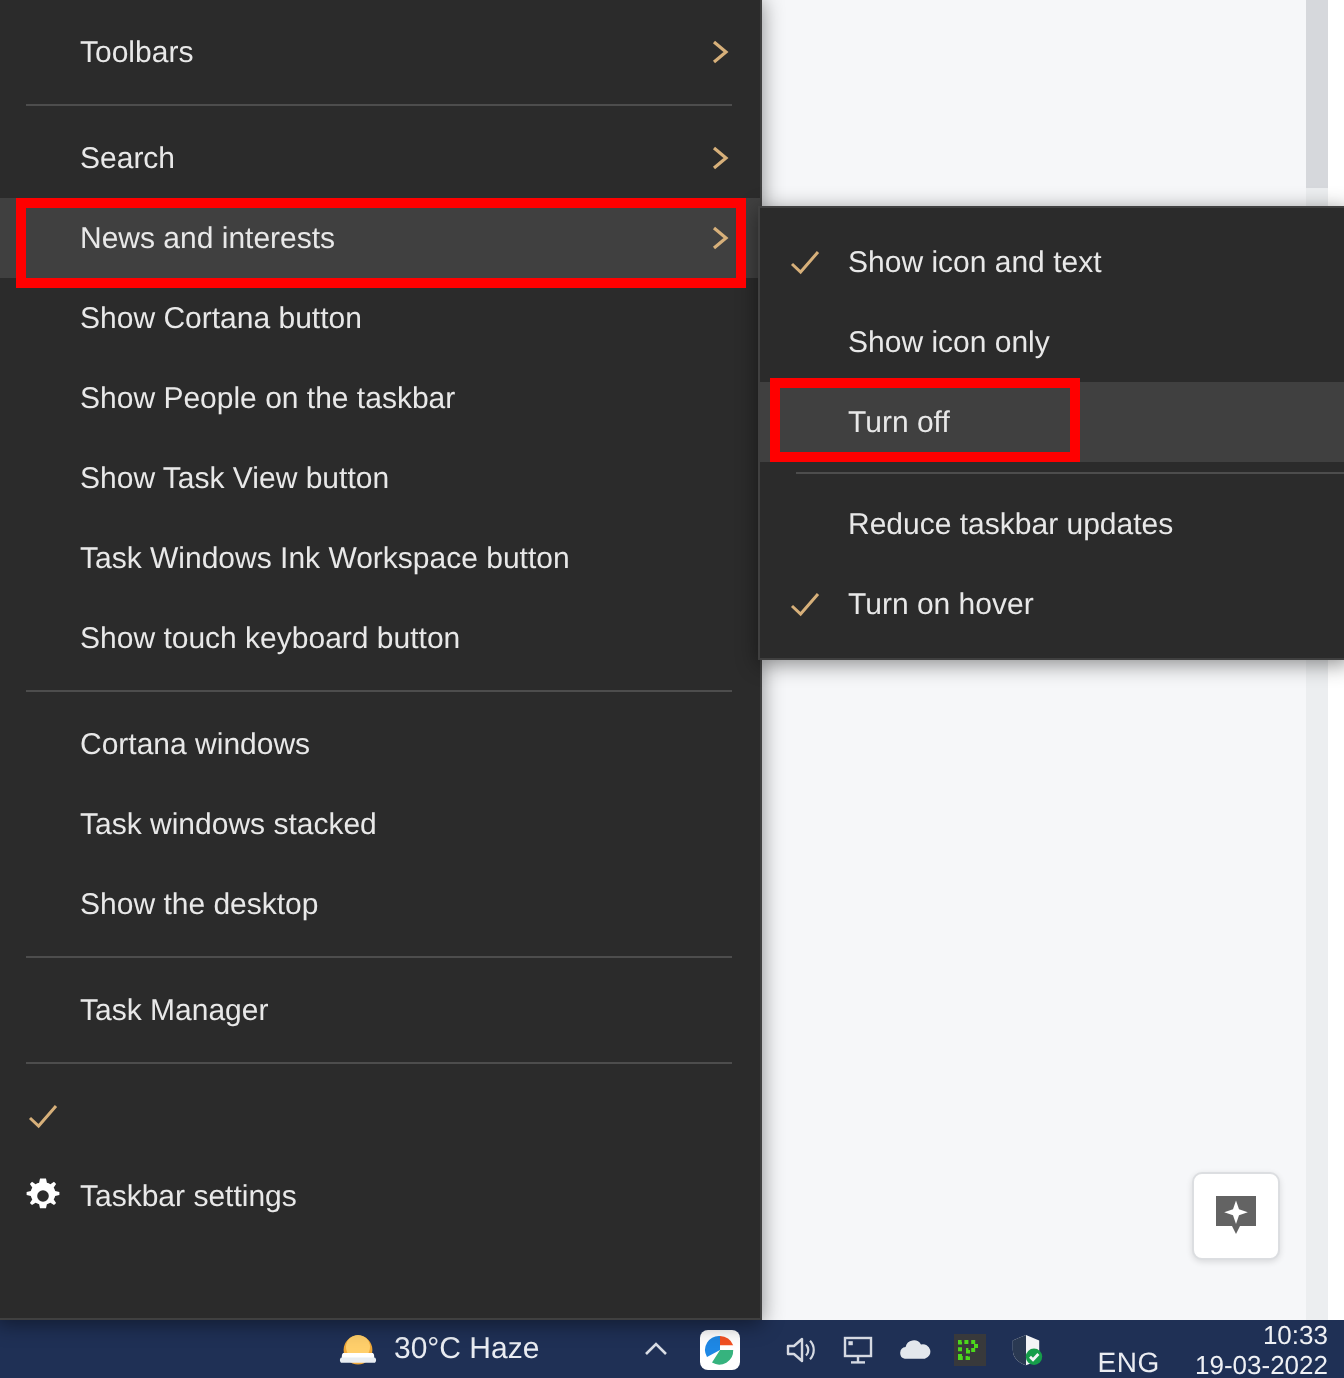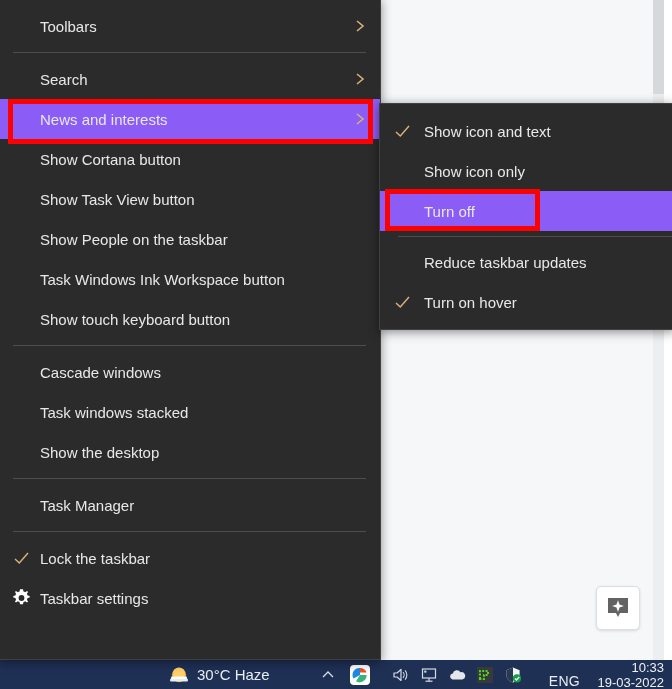--- a/index.html
+++ b/index.html
@@ -96,21 +96,21 @@
 
   .mi {
     position: relative;
     height: 40px;
     display: flex; align-items: center;
     padding-left: 41px; padding-right: 20px;
     white-space: nowrap; cursor: default;
     color: #e8e8e8;
   }
   .menu-sub .mi { padding-left: 44px; height: 40px; }
-  .mi.selected { background: #8b5cf6; }
+  .mi.selected { background: #404040; }
   .mi .check {
     position: absolute; left: 14px; top: 50%; transform: translateY(-50%);
     width: 17px; height: 17px;
   }
   .mi .gear {
     position: absolute; left: 13px; top: 50%; transform: translateY(-50%);
     width: 19px; height: 19px;
   }
   .mi .chev {
     position: absolute; right: 13px; top: 50%; transform: translateY(-50%);
@@ -251,56 +251,55 @@
       <span class="chev">
         <svg width="14" height="16" viewBox="0 0 14 16">
             <path d="M4 3 L10 8 L4 13" stroke="#d7b07a" stroke-width="1.6" fill="none"></path>
           </svg>
       </span>
     </div>
     <div class="mi">
       <span>Show Cortana button</span>
     </div>
     <div class="mi">
+      <span>Show People on the taskbar</span>
+    </div>
+    <div class="mi">
       <span>Show Task View button</span>
     </div>
     <div class="mi">
-      <span>Show People on the taskbar</span>
-    </div>
-    <div class="mi">
       <span>Task Windows Ink Workspace button</span>
     </div>
     <div class="mi">
       <span>Show touch keyboard button</span>
     </div>
     <div class="sep"></div>
 
     <div class="mi">
-      <span>Cascade windows</span>
+      <span>Cortana windows</span>
     </div>
     <div class="mi">
       <span>Task windows stacked</span>
     </div>
     <div class="mi">
       <span>Show the desktop</span>
     </div>
     <div class="sep"></div>
 
     <div class="mi">
       <span>Task Manager</span>
     </div>
     <div class="sep"></div>
 
     <div class="mi">
       <span class="check">
         <svg width="17" height="17" viewBox="0 0 17 17">
             <path d="M2 9.5 L6.3 13.5 L15 3.5" stroke="#d7b07a" stroke-width="1.5" fill="none"></path>
           </svg>
       </span>
-      <span>Lock the taskbar</span>
     </div>
     <div class="mi">
       <span class="gear">
         <svg width="19" height="19" viewBox="0 0 19 19">
           <path fill="#ffffff" d="M9.5 0.8 l1.5 0 .45 2.1 a6.9 6.9 0 0 1 1.75 .73 l1.8 -1.2 1.06 1.06 -1.2 1.8 a6.9 6.9 0 0 1 .73 1.75 l2.1 .45 0 1.5 -2.1 .45 a6.9 6.9 0 0 1 -.73 1.75 l1.2 1.8 -1.06 1.06 -1.8 -1.2 a6.9 6.9 0 0 1 -1.75 .73 l-.45 2.1 -1.5 0 -1.5 0 -.45 -2.1 a6.9 6.9 0 0 1 -1.75 -.73 l-1.8 1.2 -1.06 -1.06 1.2 -1.8 a6.9 6.9 0 0 1 -.73 -1.75 l-2.1 -.45 0 -1.5 2.1 -.45 a6.9 6.9 0 0 1 .73 -1.75 l-1.2 -1.8 1.06 -1.06 1.8 1.2 a6.9 6.9 0 0 1 1.75 -.73 l.45 -2.1 Z"></path>
           <circle cx="9.5" cy="9.5" r="2.9" fill="#2b2b2b"></circle>
         </svg>
       </span>
       <span>Taskbar settings</span>
     </div>

